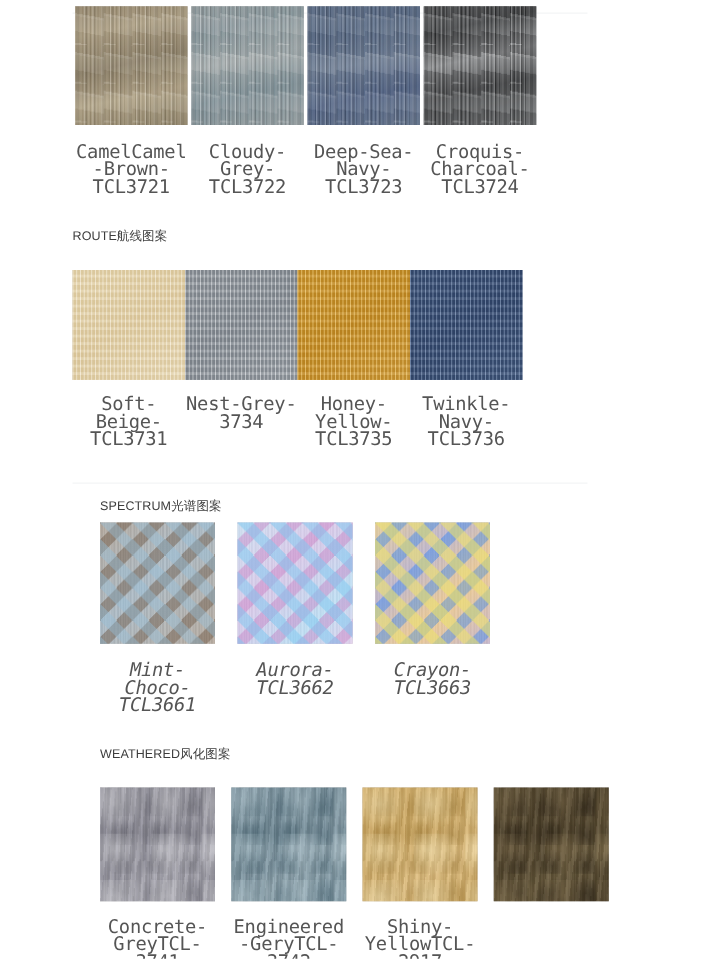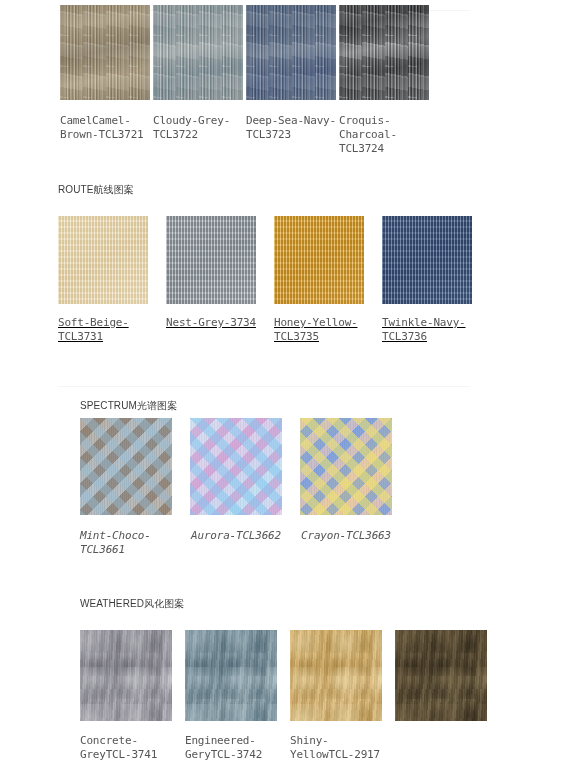--- a/index.html
+++ b/index.html
@@ -56,24 +56,24 @@
   .tile {
     display: block;
     border: 0;
     background-color: #cccccc;
     position: relative;
     overflow: hidden;
   }
 
   .caption {
     font-family: "DejaVu Sans Mono", "Liberation Mono", monospace;
-    font-size: 11px;
+    font-size: 15px;
     line-height: 14px;
     color: #555555;
-    text-align: left;
+    text-align: center;
     letter-spacing: -0.2px;
     word-break: break-word;
     margin-top: 0;
   }
 
   
   #sec-concrete { top: 5px; left: 60px; width: 470px; }
   #sec-concrete .swatch-row { gap: 3px; }
   #sec-concrete .tile { width: 90px; height: 95px; }
   #sec-concrete .swatch { width: 90px; }
@@ -109,21 +109,21 @@
     background-image:
       repeating-linear-gradient(90deg, rgba(255,255,255,0.26) 0 1px, rgba(0,0,0,0.22) 1px 3px, rgba(255,255,255,0.10) 3px 4px, rgba(0,0,0,0.08) 4px 7px),
       repeating-linear-gradient(90deg, rgba(0,0,0,0.12) 0 1px, rgba(255,255,255,0.14) 1px 3px),
       repeating-linear-gradient(10deg, rgba(255,255,255,0.16) 0 2px, rgba(20,20,22,0.26) 2px 11px, rgba(255,255,255,0.06) 11px 23px),
       linear-gradient(168deg, #585a5c 0%, #3d3f41 20%, #8d8f91 44%, #4a4c4e 66%, #76797b 100%);
   }
 
   
   #sec-route { top: 180px; left: 58px; width: 480px; }
   #sec-route .section-title { margin-bottom: 16px; }
-  #sec-route .swatch-row { gap: 18px; text-decoration: underline; }
+  #sec-route .swatch-row { gap: 0; }
   #sec-route .tile { width: 90px; height: 88px; }
   #sec-route .swatch { width: 90px; }
   #sec-route .caption { margin-top: 12px; }
 
   .tex-weave {
     background-size: 3px 3px, 2px 6px, 100% 100%;
   }
   .t-softbeige {
     background-image:
       repeating-linear-gradient(90deg, rgba(255,255,255,0.40) 0 1px, rgba(175,150,100,0.16) 1px 3px),

